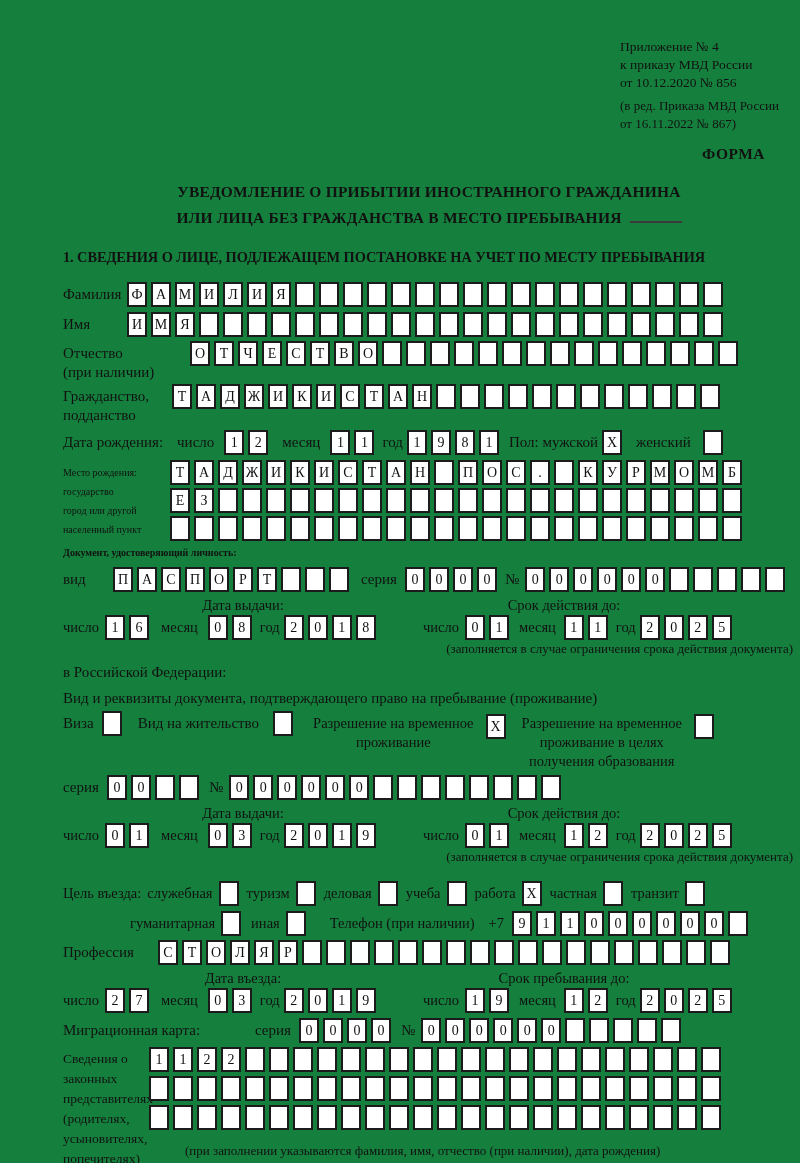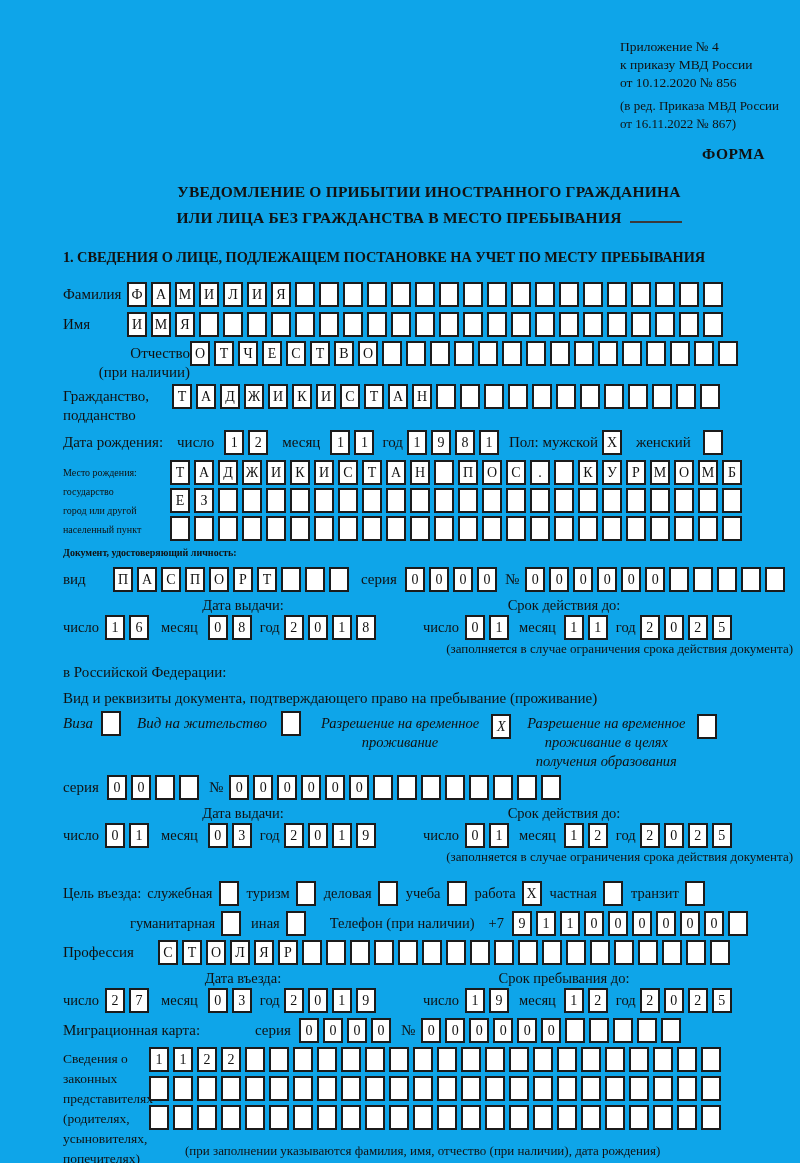--- a/index.html
+++ b/index.html
@@ -1,17 +1,17 @@
 <!DOCTYPE html>
 <html><head>
 <meta charset="utf-8">
 <style>
   html,body{margin:0;padding:0;background:#e8e8e8;}
   .page{
-    width:800px;height:1163px;background:#0ea5e9;color:#111;
+    width:800px;height:1163px;background:#15803d;color:#111;
     font-family:"Liberation Serif","DejaVu Serif",serif;
     box-sizing:border-box;padding:38px 5px 0 63px;position:relative;overflow:hidden;
   }
   .annex{margin-left:557px;font-size:13.5px;line-height:18px;}
   .annex div{white-space:nowrap;}
   .edition{margin-left:557px;font-size:13px;line-height:18px;margin-top:5px;}
   .forma{text-align:right;padding-right:30px;font-weight:bold;font-size:15.5px;margin-top:12px;letter-spacing:.5px;}
   .title{margin-top:16px;text-align:center;font-weight:bold;font-size:15.5px;line-height:26px;letter-spacing:.2px;}
   .blank-seg{display:inline-block;width:52px;border-bottom:2px solid #3a3a3a;height:2px;margin-left:8px;}
   .sec-hdr{margin-top:18px;font-weight:bold;font-size:14.4px;white-space:nowrap;letter-spacing:-.1px;}
@@ -20,36 +20,36 @@
   .lbl{font-size:15px;line-height:25px;white-space:nowrap;flex:none;}
   .sm{font-size:14.5px;}
   .lbl2{display:flex;flex-direction:column;font-size:15px;line-height:19px;flex:none;padding-top:3px;}
   .cells{display:flex;gap:4px;flex:none;}
   .cell{
     width:20px;height:25px;box-sizing:border-box;border:2px solid #1b1b1b;background:#fff;
     display:flex;align-items:center;justify-content:center;
     font-size:14px;font-family:"Liberation Serif",serif;flex:none;
   }
   .colcells{display:flex;flex-direction:column;gap:3px;}
-  .w64{width:64px;}.w127{width:127px;align-items:flex-end;}.w109{width:109px;}.w107{width:107px;}.w50{width:50px;}
+  .w64{width:64px;}.w127{width:127px;}.w109{width:109px;}.w107{width:107px;}.w50{width:50px;}
   .w95{width:95px;}.w172{width:172px;}.w86{width:86px;}
   .ml4{margin-left:4px;}.ml6{margin-left:6px;}.ml8{margin-left:8px;}.ml10{margin-left:10px;}
   .ml12{margin-left:12px;}.ml14{margin-left:14px;}.ml16{margin-left:16px;}.ml20{margin-left:20px;}
   .ml24{margin-left:24px;}.mt2{margin-top:2px;}.mt4{margin-top:4px;}
   .mt5{margin-top:5px;}.mt6{margin-top:6px;}.mt9{margin-top:17px;}.mt16{margin-top:16px;}
   .center-bold{text-align:left;font-weight:bold;font-size:10px;margin-top:3px;line-height:18px;}
   .dates-hdr{display:flex;font-size:14.5px;line-height:17px;margin-top:5px;}
   .dh-left{width:360px;text-align:center;flex:none;}
   .dh-right{flex:1;text-align:center;padding-right:90px;}
   .dates-nums{display:flex;margin-top:1px;}
   .dn-left{width:360px;flex:none;display:flex;align-items:center;}
   .dn-right{flex:1;display:flex;align-items:center;}
   .note-r{text-align:right;font-size:13px;line-height:15px;margin-top:1px;padding-right:2px;}
   .plain{font-size:15px;line-height:19px;margin-top:7px;}
-  .permits{margin-top:3px;font-style:italic;}
+  .permits{margin-top:3px;}
   .p-item{display:flex;align-items:flex-start;flex:none;}
   .p-text{text-align:center;font-size:14.5px;line-height:19px;padding-top:3px;}
   .p-text span{display:block;}
   .g-lbl{font-size:13.5px;line-height:20px;padding-top:2px;}
   .g-note{font-size:13px;margin-top:9px;margin-left:36px;white-space:nowrap;}
 </style>
 </head>
 <body>
 
 <div class="page">

